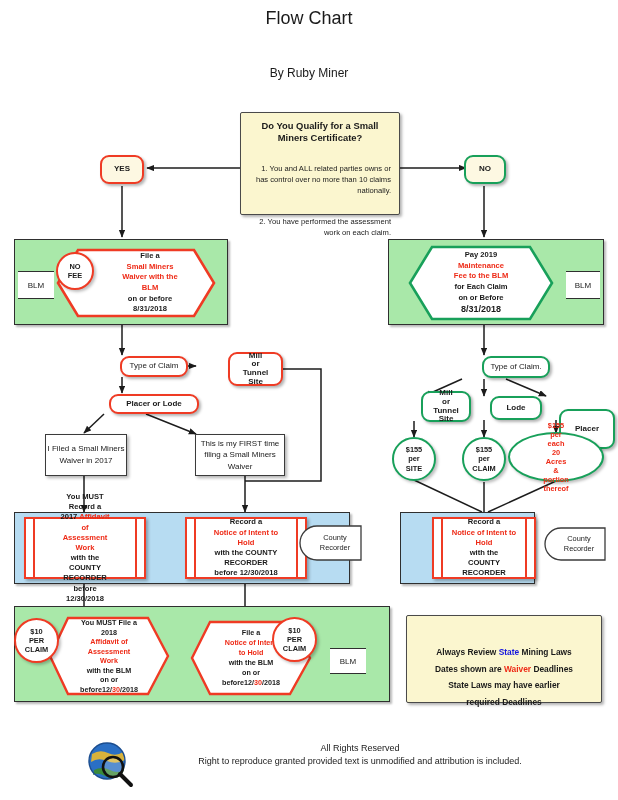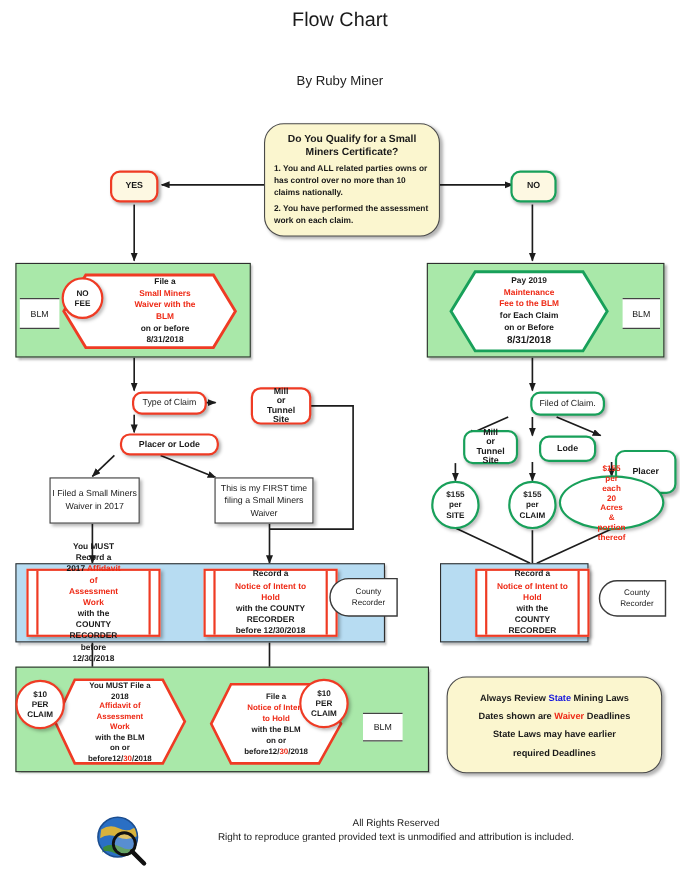--- a/index.html
+++ b/index.html
@@ -13,21 +13,21 @@
   .t1{left:0;top:8px;width:618px;text-align:center;font-size:18px;}
   .t2{left:0;top:38px;width:618px;text-align:center;font-size:17px;}
   .t3{left:0;top:66px;width:618px;text-align:center;font-size:12px;}
 
   
   .band{border:1.5px solid #2f2f2f;box-shadow:2px 2px 2px rgba(0,0,0,.28);}
   .green{background:#a9e8a9;}
   .blue{background:#b7dcf2;}
 
   
-  .note{background:#fbf6cf;border:1.5px solid #4a4a4a;border-radius:18px;
+  .note{background:#fbf6cf;border:1.5px solid #4a4a4a;border-radius:2px;
         box-shadow:2px 2px 3px rgba(0,0,0,.3);}
 
   
   .pill{background:#fdf8e2;border-radius:9px;display:flex;align-items:center;
         justify-content:center;text-align:center;font-weight:bold;font-size:8px;
         line-height:1.08;box-shadow:2px 2px 3px rgba(0,0,0,.3);}
   .pill.red{border:2.2px solid #ef3b24;}
   .pill.grn{border:2.2px solid #18a05a;}
   .pill.white{background:#fff;margin-left:32px;}
 
@@ -73,24 +73,24 @@
   
   #links{position:absolute;left:0;top:0;width:618px;height:800px;pointer-events:none;}
 
   
   .r{color:#ee2a16;}
   .b{color:#1414dd;}
   .k{color:#111;}
 
   
   .qtitle{font-weight:bold;font-size:9.4px;text-align:center;line-height:1.3;}
-  .qbody{font-weight:bold;font-size:7.6px;line-height:1.42;margin-top:4px;}
+  .qbody{font-weight:normal;font-size:7.6px;line-height:1.42;margin-top:20px;text-align:right;}
 
   .legend{display:flex;flex-direction:column;justify-content:space-evenly;
-          height:100%;font-weight:bold;font-size:8.4px;text-align:center;}
+          height:100%;font-weight:bold;font-size:8.4px;text-align:center;margin-top:18px;}
 
   
   .footer{font-size:9px;line-height:1.45;text-align:center;}
   .logo{position:absolute;}
 </style>
 </head>
 <body>
 
 <div id="stage">
 
@@ -221,21 +221,21 @@
       <span>Pay 2019</span>
       <span class="r">Maintenance</span>
       <span class="r">Fee to the BLM</span>
       <span>for Each Claim</span>
       <span>on or Before</span>
       <span style="font-size:9px;">8/31/2018</span>
     </div>
   </div>
 
   <div class="abs pill grn white" style="left:450px;top:356px;width:68px;height:22px;font-weight:normal;">
-    <span>Filed of Claim.</span>
+    <span>Type of Claim.</span>
   </div>
 
   <div class="abs pill grn white" style="left:389px;top:391px;width:50px;height:31px;">
     <span style="white-space:pre-line;">Mill
 or
 Tunnel
 Site</span>
   </div>
   <div class="abs pill grn white" style="left:458px;top:396px;width:52px;height:24px;">
     <span>Lode</span>

